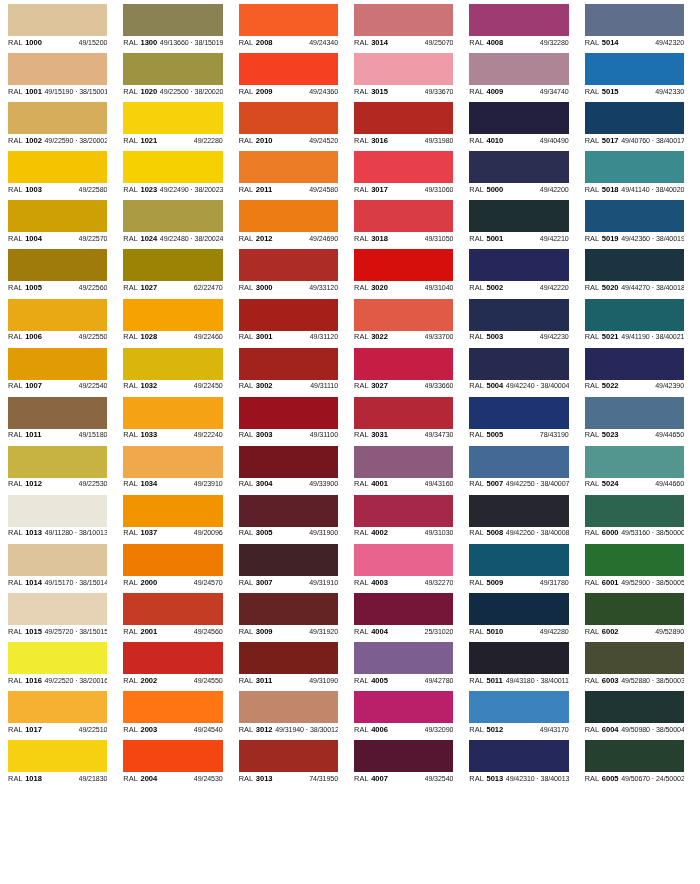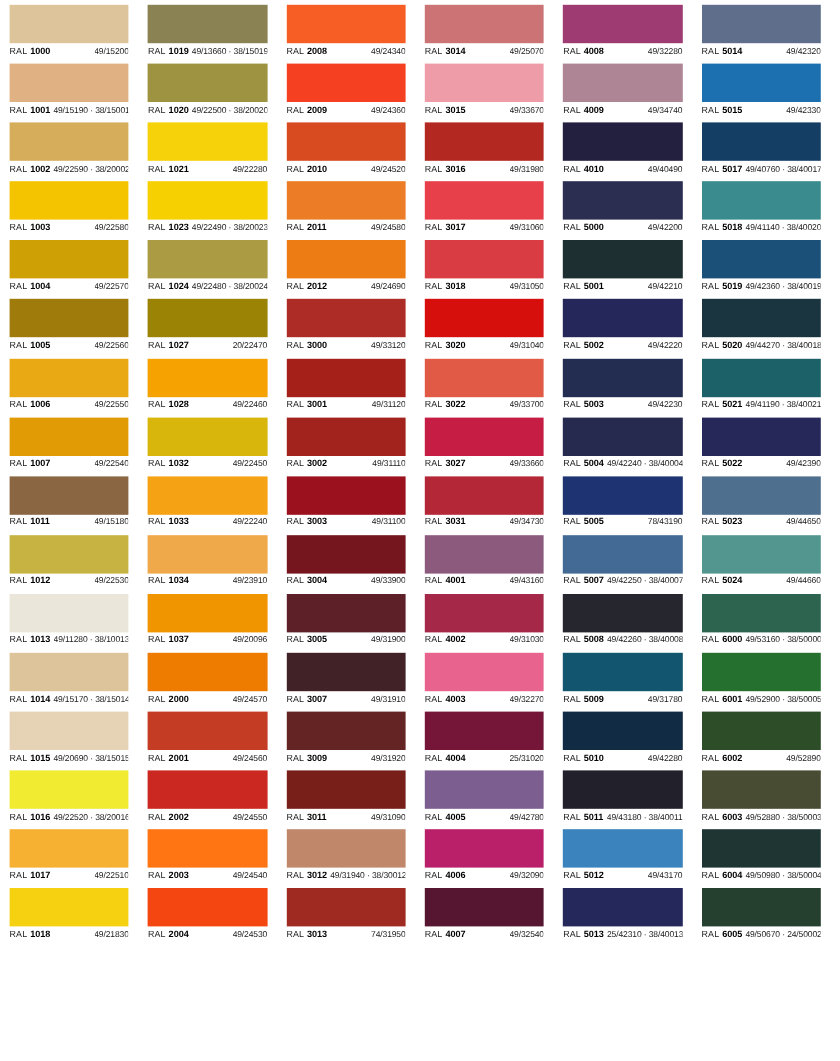--- a/index.html
+++ b/index.html
@@ -91,21 +91,21 @@
           <span class="ral-num">1000</span>
         </span>
         <span class="codes right">49/15200</span>
       </div>
     </div>
     <div class="cell">
       <span class="swatch" style="background: rgb(138, 130, 83);"></span>
       <div class="caption">
         <span class="cap-left">
           <span class="ral-word">RAL</span>
-          <span class="ral-num">1019</span>
+          <span class="ral-num">1300</span>
         </span>
         <span class="codes">49/13660 · 38/15019</span>
       </div>
     </div>
     <div class="cell">
       <span class="swatch" style="background: rgb(247, 94, 37);"></span>
       <div class="caption">
         <span class="cap-left">
           <span class="ral-word">RAL</span>
           <span class="ral-num">2008</span>
@@ -393,21 +393,21 @@
         <span class="codes right">49/22560</span>
       </div>
     </div>
     <div class="cell">
       <span class="swatch" style="background: rgb(154, 131, 5);"></span>
       <div class="caption">
         <span class="cap-left">
           <span class="ral-word">RAL</span>
           <span class="ral-num">1027</span>
         </span>
-        <span class="codes right">20/22470</span>
+        <span class="codes right">62/22470</span>
       </div>
     </div>
     <div class="cell">
       <span class="swatch" style="background: rgb(173, 44, 38);"></span>
       <div class="caption">
         <span class="cap-left">
           <span class="ral-word">RAL</span>
           <span class="ral-num">3000</span>
         </span>
         <span class="codes right">49/33120</span>
@@ -803,21 +803,21 @@
         <span class="codes">49/52900 · 38/50005</span>
       </div>
     </div>
     <div class="cell">
       <span class="swatch" style="background: rgb(230, 210, 181);"></span>
       <div class="caption">
         <span class="cap-left">
           <span class="ral-word">RAL</span>
           <span class="ral-num">1015</span>
         </span>
-        <span class="codes">49/20690 · 38/15015</span>
+        <span class="codes">49/25720 · 38/15015</span>
       </div>
     </div>
     <div class="cell">
       <span class="swatch" style="background: rgb(196, 60, 35);"></span>
       <div class="caption">
         <span class="cap-left">
           <span class="ral-word">RAL</span>
           <span class="ral-num">2001</span>
         </span>
         <span class="codes right">49/24560</span>
@@ -1023,21 +1023,21 @@
         <span class="codes right">49/32540</span>
       </div>
     </div>
     <div class="cell">
       <span class="swatch" style="background: rgb(37, 40, 91);"></span>
       <div class="caption">
         <span class="cap-left">
           <span class="ral-word">RAL</span>
           <span class="ral-num">5013</span>
         </span>
-        <span class="codes">25/42310 · 38/40013</span>
+        <span class="codes">49/42310 · 38/40013</span>
       </div>
     </div>
     <div class="cell">
       <span class="swatch" style="background: rgb(38, 64, 47);"></span>
       <div class="caption">
         <span class="cap-left">
           <span class="ral-word">RAL</span>
           <span class="ral-num">6005</span>
         </span>
         <span class="codes">49/50670 · 24/50002</span>

